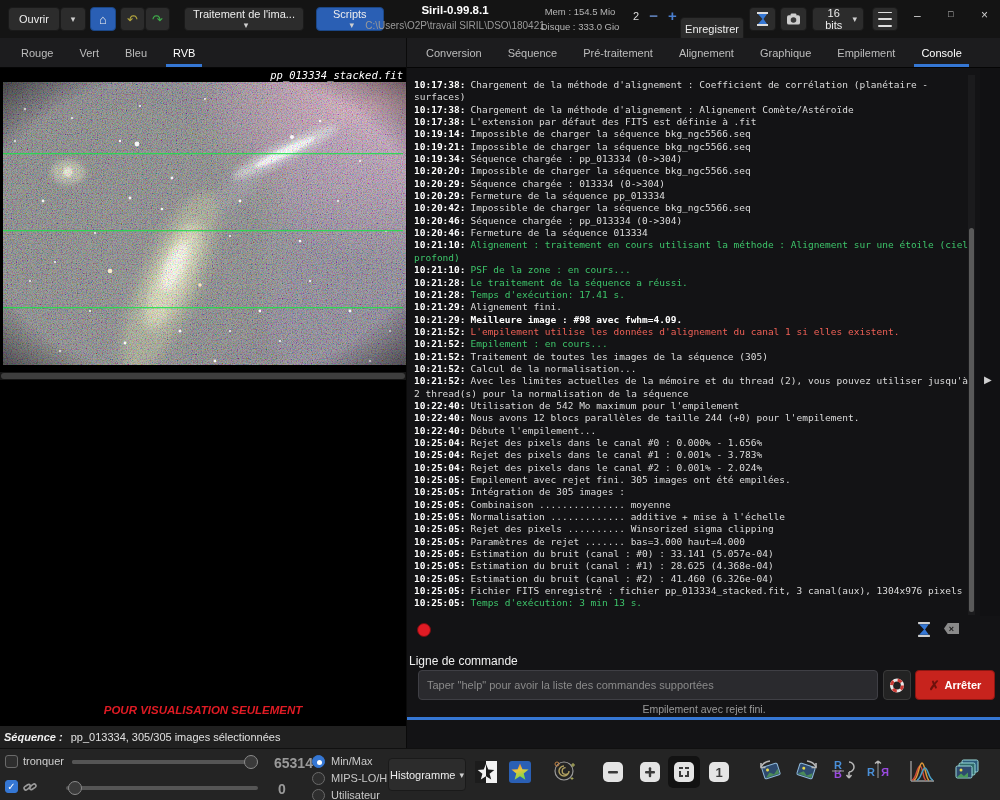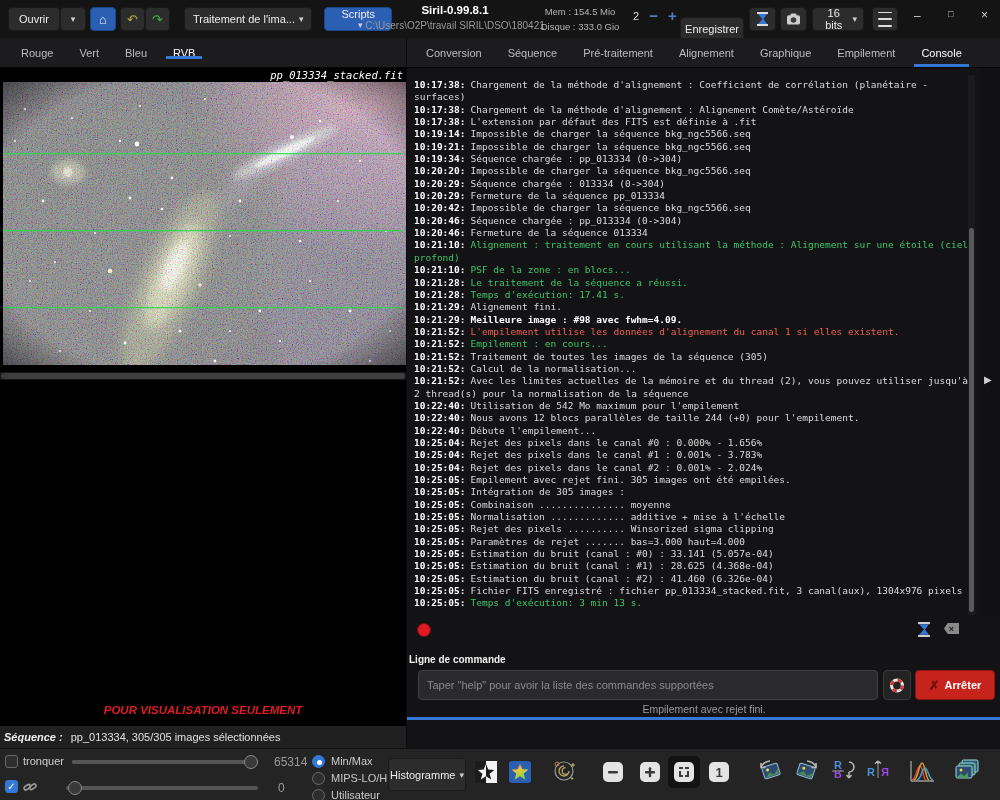--- a/index.html
+++ b/index.html
@@ -35,39 +35,39 @@
   .bottom{position:absolute;top:748px;left:0;width:1000px;height:52px;background:#242424;border-top:1px solid #101010;}
   .check{width:13px;height:13px;border-radius:3px;background:#2e2e2e;border:1px solid #6a6a6a;box-sizing:border-box;}
   .check.on{background:#3577d4;border-color:#3577d4;color:#fff;font-size:10px;line-height:11px;text-align:center;}
   .slider{height:4px;background:#555;border-radius:2px;position:absolute;}
   .slider .fill{position:absolute;left:0;top:0;height:4px;background:#3577d4;border-radius:2px;}
   .knob{position:absolute;top:-5px;width:14px;height:14px;border-radius:50%;background:#3a3a3a;border:1px solid #8a8a8a;box-sizing:border-box;}
   .radio{width:13px;height:13px;border-radius:50%;background:#2e2e2e;border:1px solid #6a6a6a;box-sizing:border-box;display:inline-block;vertical-align:middle;}
   .radio.on{background:#3577d4;border-color:#3577d4;position:relative;}
   .radio.on::after{content:"";position:absolute;left:4px;top:4px;width:5px;height:5px;border-radius:50%;background:#fff;}
   .rlabel{color:#c9c9c9;margin-left:6px;vertical-align:middle;}
-  .num{color:#9a9a9a;font-size:12px;}
+  .num{color:#9a9a9a;font-size:14px;font-weight:bold;}
   .tool{position:absolute;width:28px;height:28px;display:flex;align-items:center;justify-content:center;border-radius:5px;}
   .tool.pressed{background:#121212;}
   
   .rdivider{position:absolute;top:38px;left:406px;width:2px;height:710px;background:#0a0a0a;}
   .console{position:absolute;top:75px;left:409px;width:558px;height:540px;background:#131315;overflow:hidden;
            font-family:"DejaVu Sans Mono",monospace;font-size:9.5px;line-height:12.35px;padding:4px 0 0 5px;}
   .cline{white-space:pre-wrap;}
   .ts{font-weight:bold;color:#ffffff;margin-right:5px;}
   .msg{color:#dcdcdc;}
   .msg.g{color:#3dc46a;}
   .msg.r{color:#ef6056;}
   .msg.b{font-weight:bold;color:#fff;}
   .vscroll{position:absolute;top:75px;left:968px;width:7px;height:540px;background:#1b1b1d;}
   .vscroll .thumb{position:absolute;left:1px;width:5px;top:153px;height:384px;background:#5a5a5a;border-radius:3px;}
   .right-edge{position:absolute;top:68px;left:980px;width:20px;height:548px;background:#111113;}
   .expander{position:absolute;top:306px;left:4px;color:#cfcfcf;font-size:10px;}
   .record{position:absolute;top:623px;left:417px;width:14px;height:14px;border-radius:50%;background:#e01b24;border:1px solid #7a0d12;box-sizing:border-box;}
-  .cmd-label{position:absolute;top:654px;left:409px;font-weight:bold;color:#f0f0f0;font-size:10px;}
+  .cmd-label{position:absolute;top:654px;left:409px;font-weight:normal;color:#f0f0f0;font-size:12px;}
   .cmd-input{position:absolute;top:670px;left:418px;width:460px;height:30px;background:#2a2a2e;border:1px solid #3f3f45;border-radius:4px;
              color:#e0e0e0;font-size:11px;padding:0 8px;box-sizing:border-box;font-family:"Liberation Sans",sans-serif;}
   .cmd-input::placeholder{color:#8a8a8a;}
   .help-btn{position:absolute;top:670px;left:883px;width:28px;height:30px;background:#232323;border:1px solid #3a3a3a;border-radius:4px;display:flex;align-items:center;justify-content:center;box-sizing:border-box;}
   .stop-btn{position:absolute;top:670px;left:915px;width:80px;height:30px;background:#c7231d;border:1px solid #8c1612;border-radius:4px;
             display:flex;align-items:center;justify-content:center;gap:5px;color:#fff;font-weight:bold;font-size:11px;box-sizing:border-box;}
   .stop-x{color:#6e100c;font-weight:bold;font-size:13px;}
   .status-text{position:absolute;top:703px;left:408px;width:592px;text-align:center;color:#9a9a9a;font-size:10.5px;}
   .progress{position:absolute;top:717px;left:407px;width:593px;height:3px;background:#3577d4;}
   .backspace{width:15px;height:11px;background:#8a8a8a;clip-path:polygon(25% 0,100% 0,100% 100%,25% 100%,0 50%);
@@ -85,21 +85,21 @@
       </button>
     <button class="btn blue" style="width:26px;height:24px;margin-left:4px;">
         <span class="icon-txt">⌂</span>
       </button>
     <button class="btn" style="width:25px;height:24px;margin-left:4px;color:#b4a63e;">
         <span class="icon-txt">↶</span>
       </button>
     <button class="btn" style="width:25px;height:24px;color:#3fae4a;">
         <span class="icon-txt">↷</span>
       </button>
-    <button class="btn" style="min-width:110px;height:24px;margin-left:14px;padding:0 8px;">
+    <button class="btn" style="min-width:110px;height:24px;margin-left:14px;padding:0 8px;flex-direction:column;">
         <span>Traitement de l'ima...</span>
         <span class="caret">▾</span>
       </button>
     <button class="btn blue" style="min-width:58px;height:24px;margin-left:12px;padding:0 16px;flex-direction:column;">
         <span>Scripts</span>
         <span class="caret">▾</span>
       </button>
   </div>
 
   <div class="title-block">
@@ -144,21 +144,21 @@
     <span></span>
       <span></span>
       <span></span>
   </button>
 
   <button class="winctl abs" style="left:908px;top:8px;"><span>–</span></button>
   <button class="winctl abs" style="left:942px;top:8px;font-size:9px;"><span>□</span></button>
   <button class="winctl abs" style="left:975px;top:7px;"><span>×</span></button>
 </div>
 
-<div class="tabbar" style="top:38px;left:0;width:406px;padding-left:8px;align-items:center;">
+<div class="tabbar" style="top:38px;left:0;width:406px;padding-left:8px;">
   <div class="tab">Rouge</div>
   <div class="tab">Vert</div>
   <div class="tab">Bleu</div>
   <div class="tab sel">RVB</div>
 </div>
 
 <div class="image-area">
   <div class="fname">pp_013334_stacked.fit</div>
 
   <svg class="abs" style="top:14px;left:0;" width="406" height="288" viewBox="0 0 406 288">
@@ -472,21 +472,21 @@
     <div class="cline"><span class="ts">10:20:29:</span><span class="msg">Fermeture de la séquence pp_013334</span></div>
 
     <div class="cline"><span class="ts">10:20:42:</span><span class="msg">Impossible de charger la séquence bkg_ngc5566.seq</span></div>
 
     <div class="cline"><span class="ts">10:20:46:</span><span class="msg">Séquence chargée : pp_013334 (0-&gt;304)</span></div>
 
     <div class="cline"><span class="ts">10:20:46:</span><span class="msg">Fermeture de la séquence 013334</span></div>
 
     <div class="cline"><span class="ts">10:21:10:</span><span class="msg g">Alignement : traitement en cours utilisant la méthode : Alignement sur une étoile (ciel profond)</span></div>
 
-    <div class="cline"><span class="ts">10:21:10:</span><span class="msg g">PSF de la zone : en blocs...</span></div>
+    <div class="cline"><span class="ts">10:21:10:</span><span class="msg g">PSF de la zone : en cours...</span></div>
 
     <div class="cline"><span class="ts">10:21:28:</span><span class="msg g">Le traitement de la séquence a réussi.</span></div>
 
     <div class="cline"><span class="ts">10:21:28:</span><span class="msg g">Temps d'exécution: 17.41 s.</span></div>
 
     <div class="cline"><span class="ts">10:21:29:</span><span class="msg">Alignement fini.</span></div>
 
     <div class="cline"><span class="ts">10:21:29:</span><span class="msg b">Meilleure image : #98 avec fwhm=4.09.</span></div>
 
     <div class="cline"><span class="ts">10:21:52:</span><span class="msg r">L'empilement utilise les données d'alignement du canal 1 si elles existent.</span></div>

